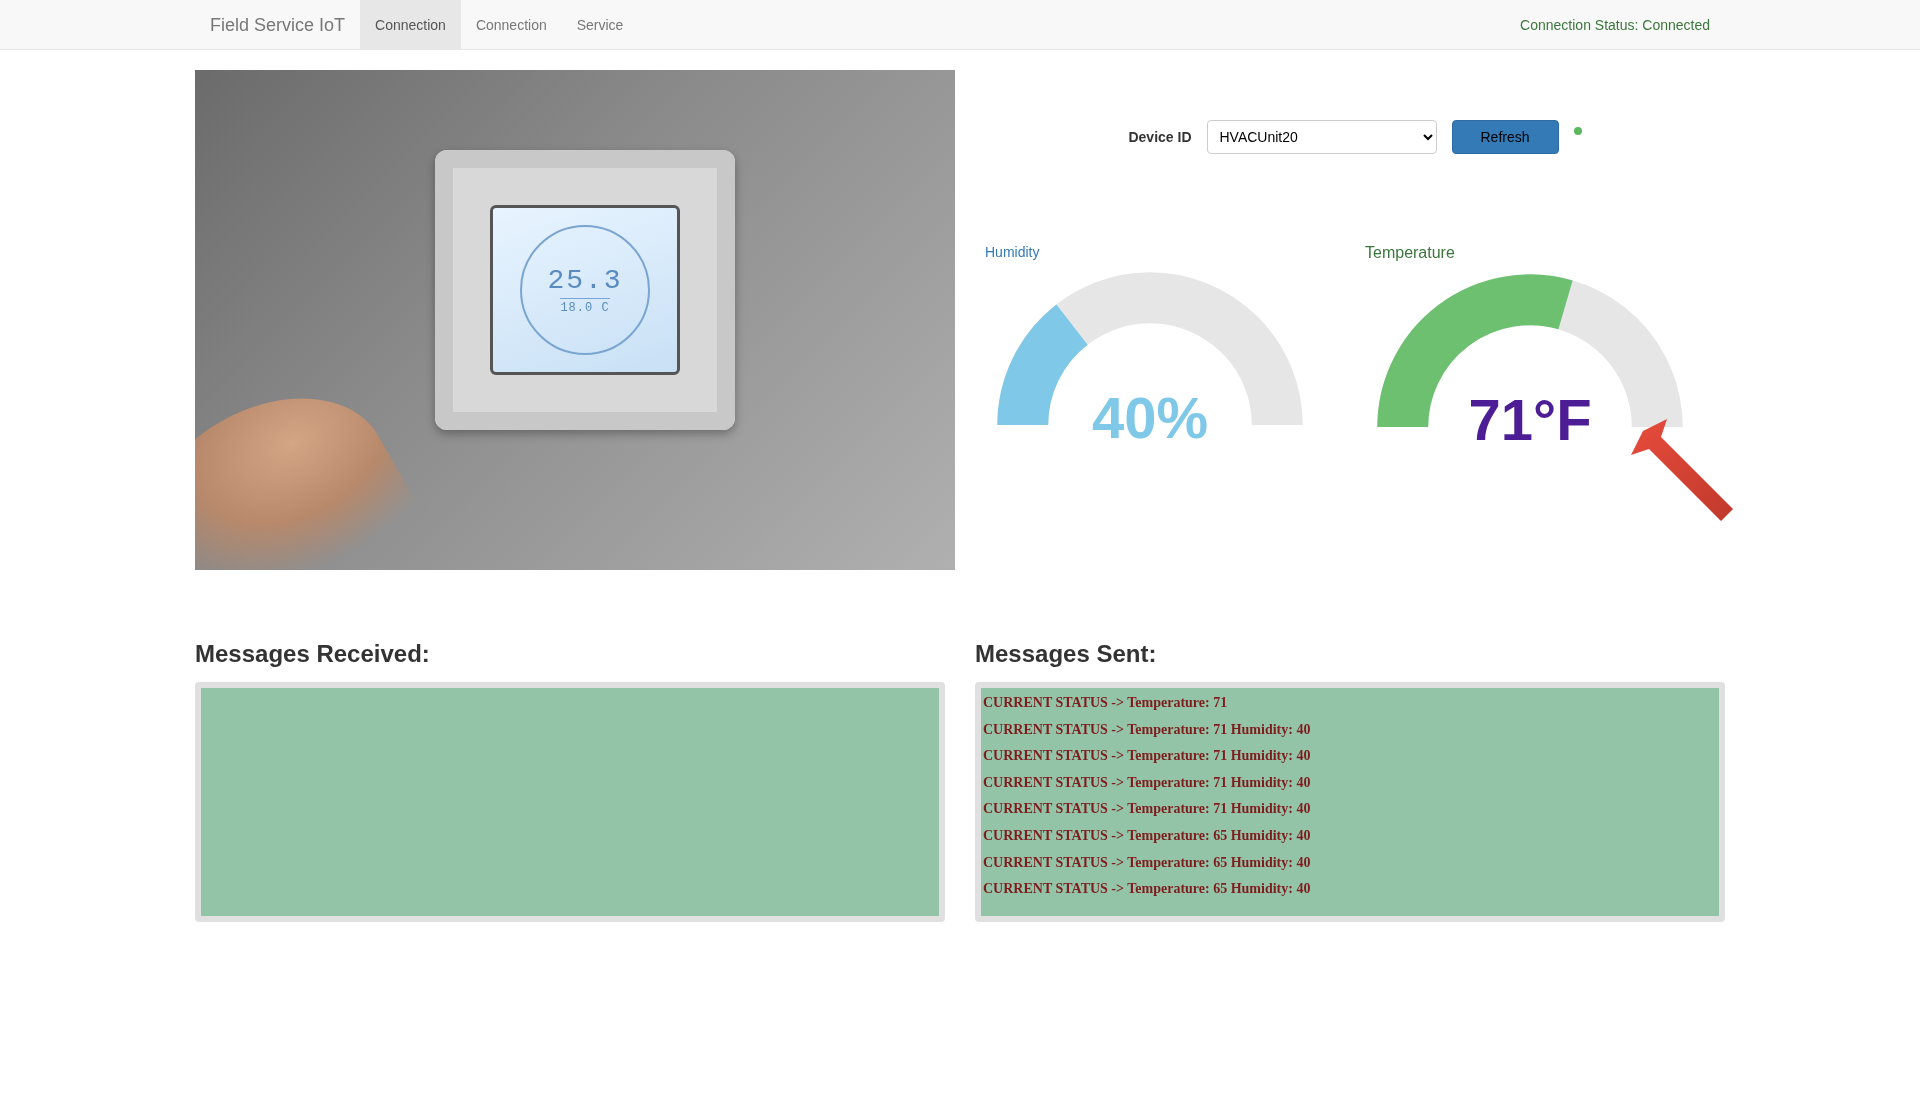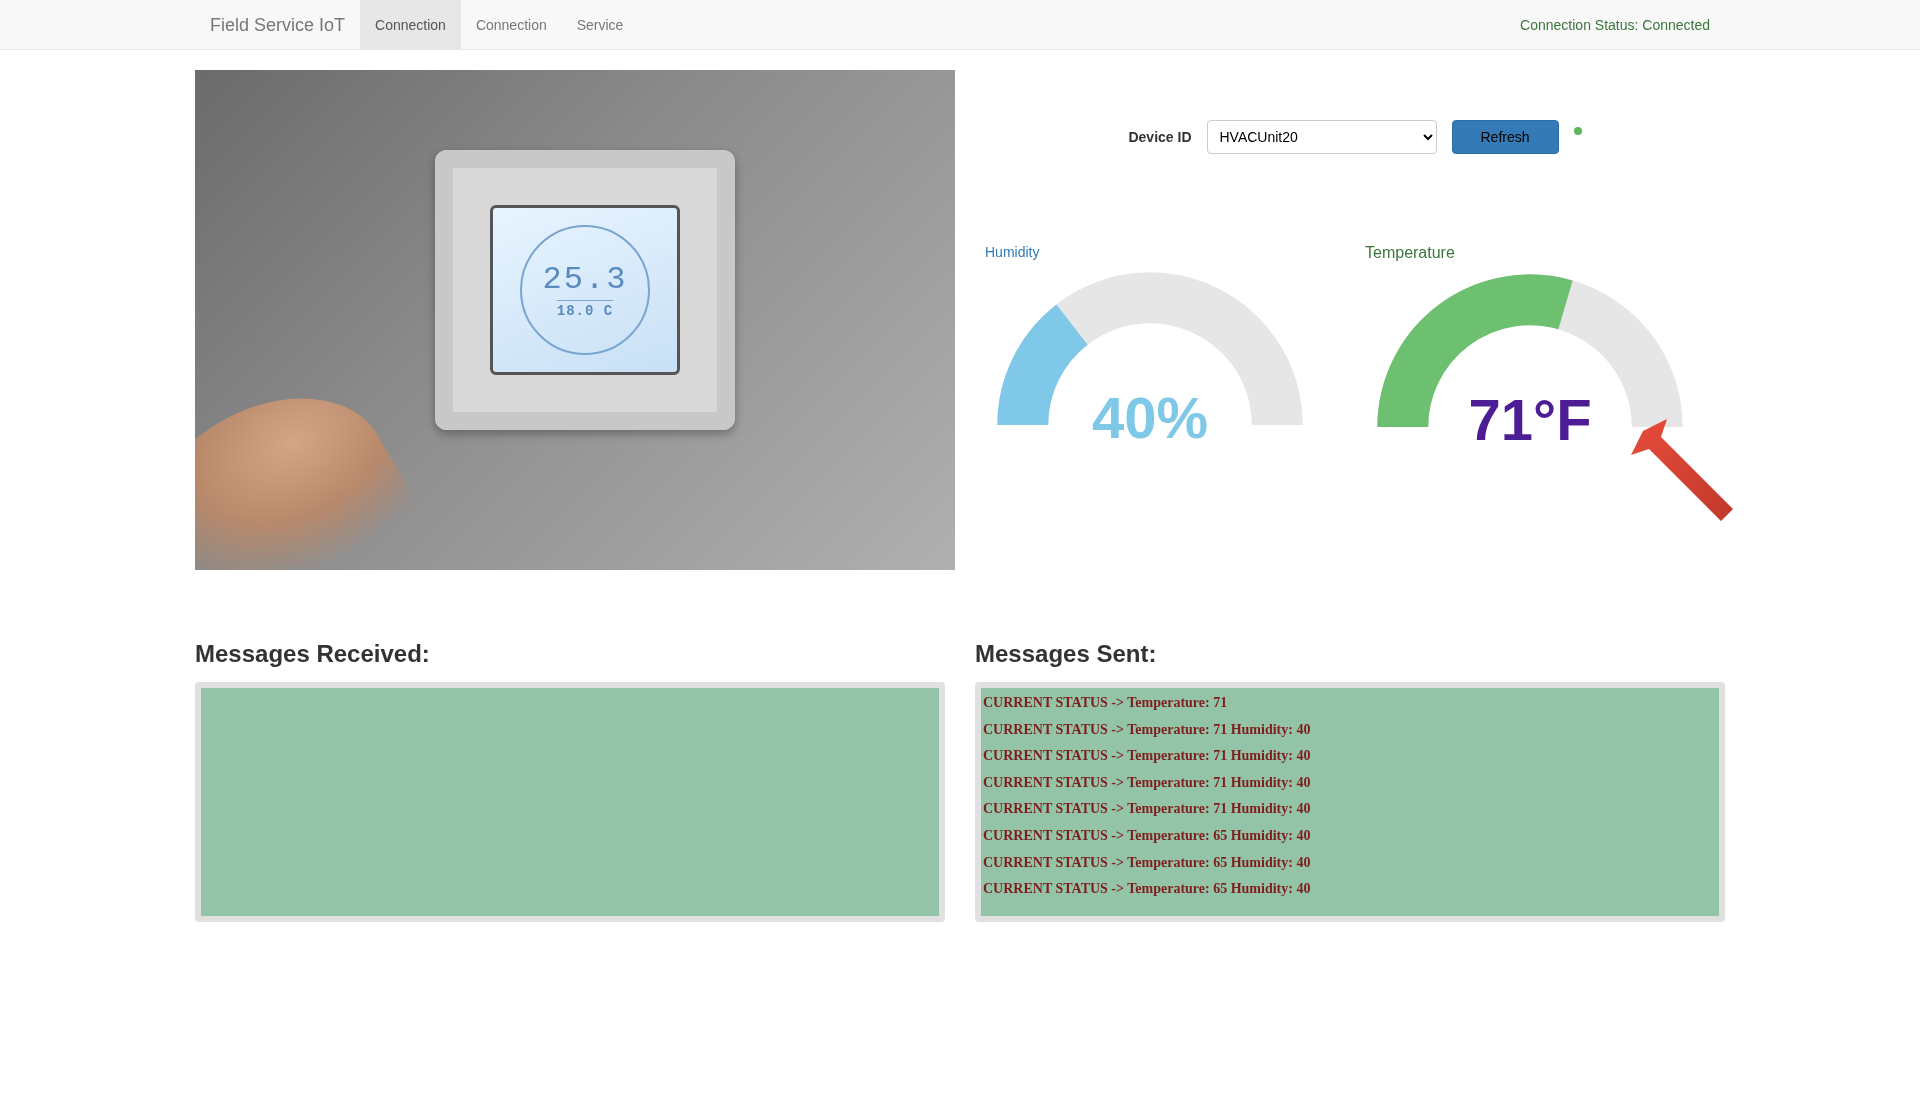--- a/index.html
+++ b/index.html
@@ -108,22 +108,22 @@
     height: 130px;
     border: 2px solid #7aa5d0;
     border-radius: 50%;
     display: flex;
     flex-direction: column;
     align-items: center;
     justify-content: center;
     font-family: "Courier New", monospace;
     color: #5a8bc0;
   }
-  .screen-big { font-size: 32px; letter-spacing: 2px; }
-  .screen-small { font-size: 14px; letter-spacing: 1px; border-top: 1px solid #7aa5d0; padding-top: 2px; margin-top: 2px; font-weight: bold;}
+  .screen-big { font-size: 28px; letter-spacing: 2px; }
+  .screen-small { font-size: 12px; letter-spacing: 1px; border-top: 1px solid #7aa5d0; padding-top: 2px; margin-top: 2px;}
   .finger {
     position: absolute;
     bottom: -20px;
     left: -60px;
     width: 260px;
     height: 180px;
     background: radial-gradient(ellipse at 70% 30%, #d4a585 0%, #b8896b 40%, transparent 70%);
     border-radius: 50% 50% 0 0;
     transform: rotate(-30deg);
   }

